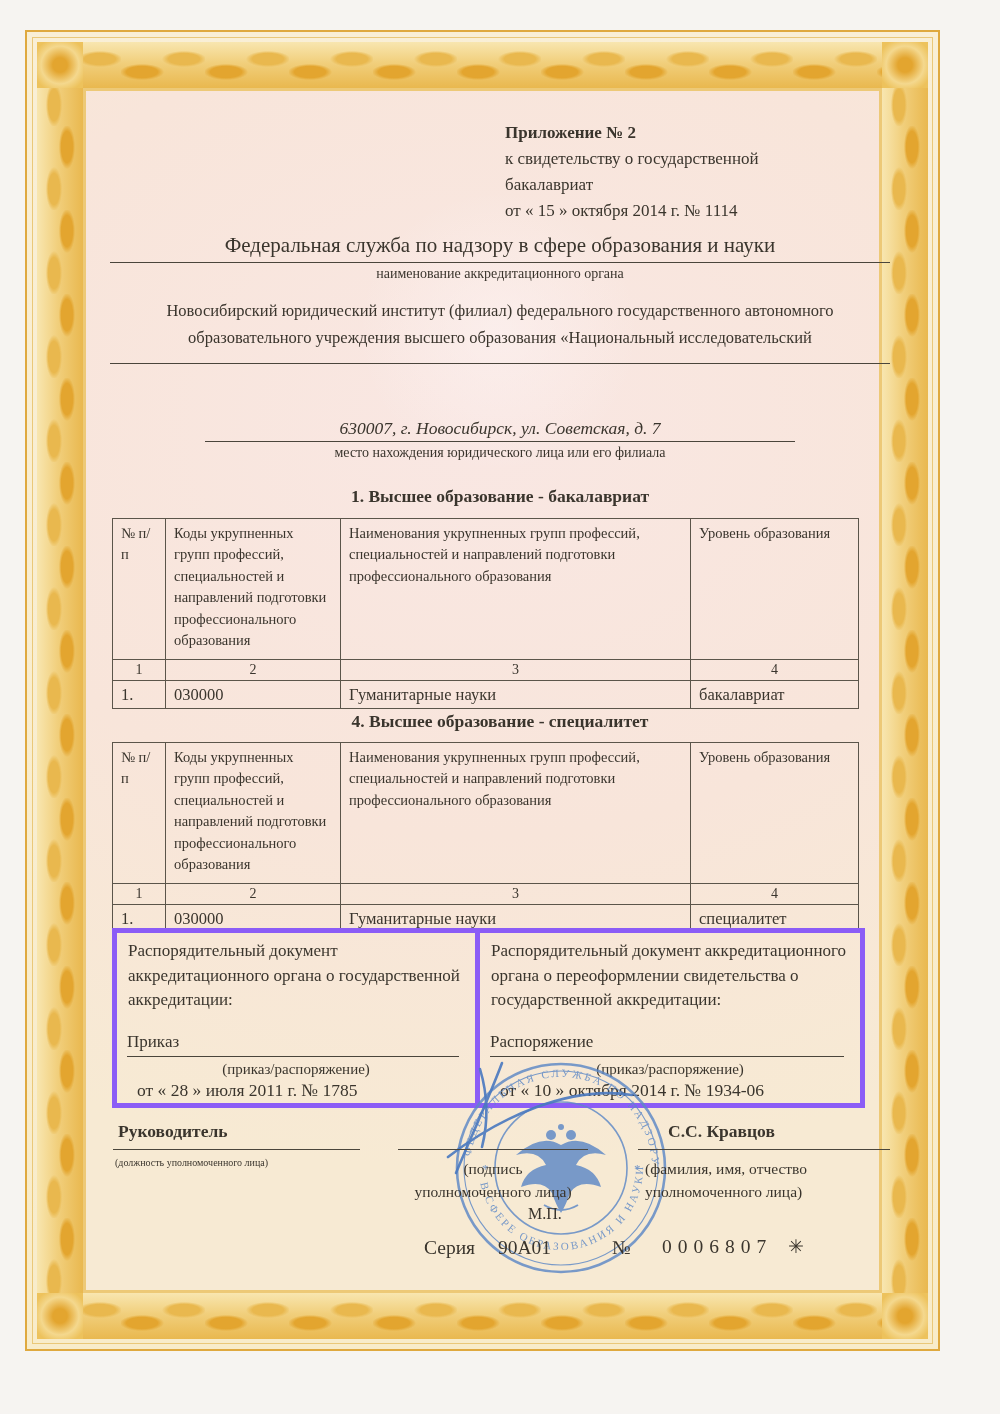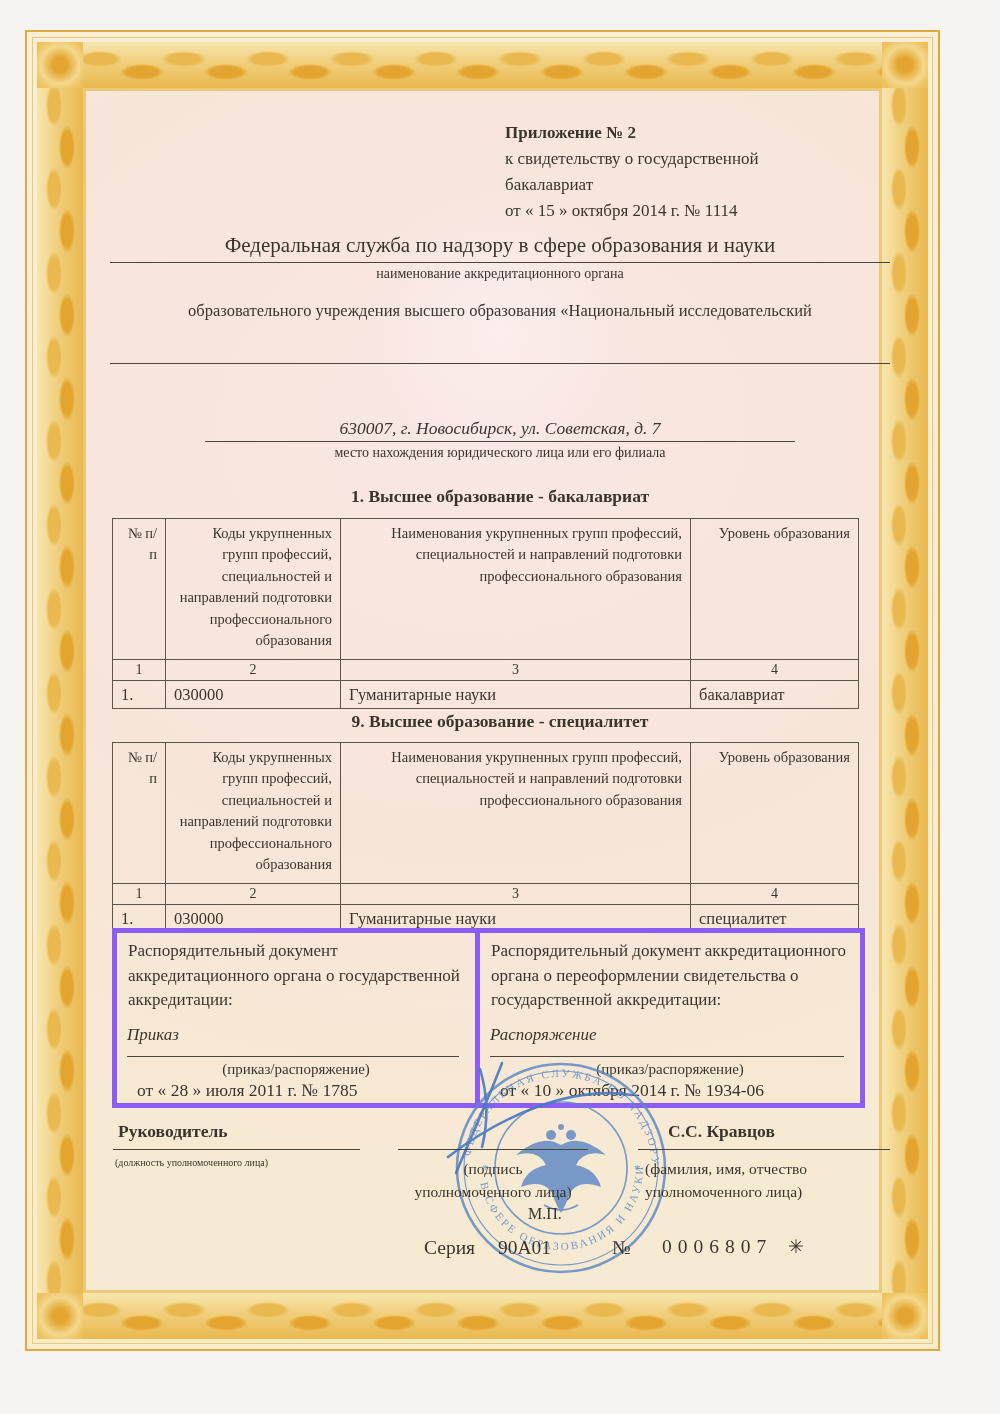--- a/index.html
+++ b/index.html
@@ -41,29 +41,29 @@
   
   .abs { position:absolute; }
   .b { font-weight:bold; }
   .ctr { text-align:center; }
   .cap { font-size:14px; }
   .rule { border-bottom:1.5px solid #4a453b; height:0; }
 
   
   table.grid { border-collapse:collapse; table-layout:fixed; width:746px; background:transparent; }
   table.grid td { border:1px solid #5b554a; overflow:hidden; }
-  .thead td { font-size:14.5px; text-align:right; vertical-align:top; padding:4px 8px; line-height:1.48; height:132px; }
+  .thead td { font-size:14.5px; text-align:left; vertical-align:top; padding:4px 8px; line-height:1.48; height:132px; }
   .numrow td { font-size:14px; text-align:center; height:20px; padding:0; line-height:20px; }
   .datarow td { font-size:16.5px; height:25px; padding:1px 8px; vertical-align:middle; }
 
   table.orders { border-collapse:collapse; table-layout:fixed; width:748px; }
   table.orders td { border:5px solid #8b5cf6; vertical-align:top; position:relative; height:168px; }
   .order-head { font-size:17px; line-height:1.45; padding:5px 10px 0 10px; }
   .doc-type { position:absolute; left:10px; right:16px; bottom:46px; font-size:17px;
-              border-bottom:1.5px solid #4a453b; padding-bottom:11px;font-style:italic; }
+              border-bottom:1.5px solid #4a453b; padding-bottom:4px; }
   .doc-cap  { position:absolute; left:0; right:0; bottom:25px; text-align:center; font-size:15px; }
   .doc-date { position:absolute; left:20px; bottom:2px; font-size:17.5px;font-family:Liberation Serif, serif; }
 
   
   .stamp { position:absolute; left:446px; top:1053px; opacity:0.82; }
   .series { font-size:19.5px; }
   .digits { letter-spacing:6px; }
 </style>
 </head>
 <body>
@@ -87,20 +87,21 @@
     <div>к свидетельству о государственной</div>
     <div>бакалавриат</div>
     <div>от « 15 » октября 2014 г. № 1114</div>
   </div>
 
   <div class="abs ctr" style="left:110px;top:233px;width:780px;font-size:21px">Федеральная служба по надзору в сфере образования и науки</div>
   <div class="abs rule" style="left:110px;top:262px;width:780px"></div>
   <div class="abs ctr cap" style="left:110px;top:266px;width:780px">наименование аккредитационного органа</div>
 
   <div class="abs ctr" style="left:100px;top:298px;width:800px;font-size:16.5px;line-height:26.5px">
+    <div>Новосибирский юридический институт (филиал) федерального государственного автономного</div>
     <div>образовательного учреждения высшего образования «Национальный исследовательский</div>
   </div>
   <div class="abs rule" style="left:110px;top:363px;width:780px"></div>
 
   <div class="abs ctr" style="left:200px;top:418px;width:600px;font-size:17.5px;font-style:italic">630007, г. Новосибирск, ул. Советская, д. 7</div>
   <div class="abs rule" style="left:205px;top:441px;width:590px"></div>
   <div class="abs ctr" style="left:205px;top:445px;width:590px;font-size:14px">место нахождения юридического лица  или его филиала</div>
 
   <div class="abs ctr b" style="left:110px;top:486px;width:780px;font-size:17.5px">1.   Высшее образование - бакалавриат</div>
 
@@ -126,21 +127,21 @@
     </tr>
     <tr class="datarow">
       <td>1.</td>
       <td>030000</td>
       <td>Гуманитарные науки</td>
       <td>бакалавриат</td>
     </tr>
   </tbody>
     </table>
 
-  <div class="abs ctr b" style="left:110px;top:711px;width:780px;font-size:17.5px">9.   Высшее образование - специалитет</div>
+  <div class="abs ctr b" style="left:110px;top:711px;width:780px;font-size:17.5px">4.   Высшее образование - специалитет</div>
 
   <table class="grid abs" style="left:112px;top:742px">
     <colgroup>
         <col style="width:53px">
         <col style="width:175px">
         <col style="width:350px">
         <col style="width:168px">
       </colgroup>
     <tbody>
         <tr class="thead">

